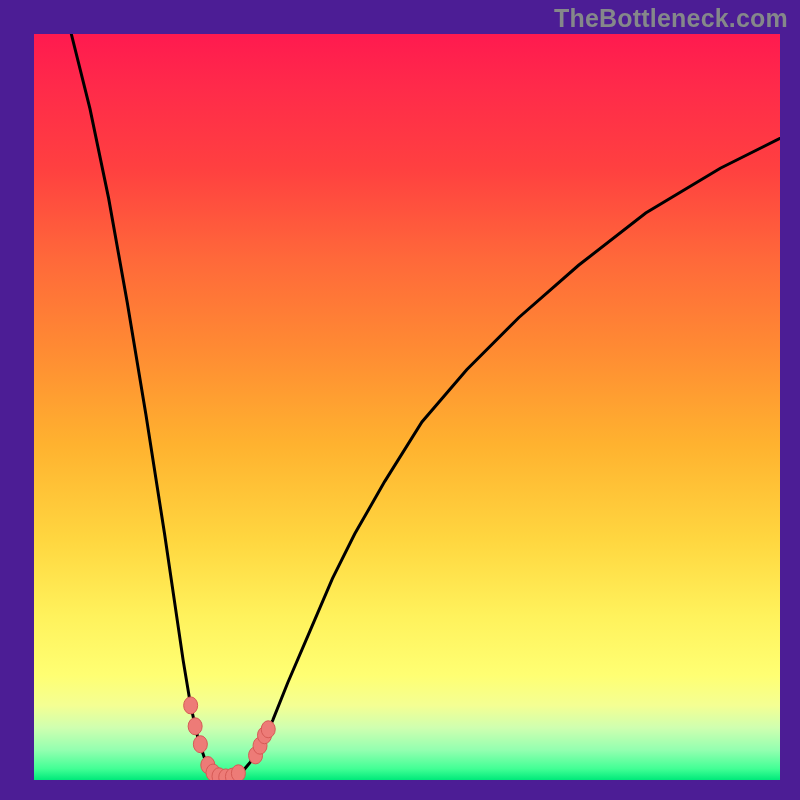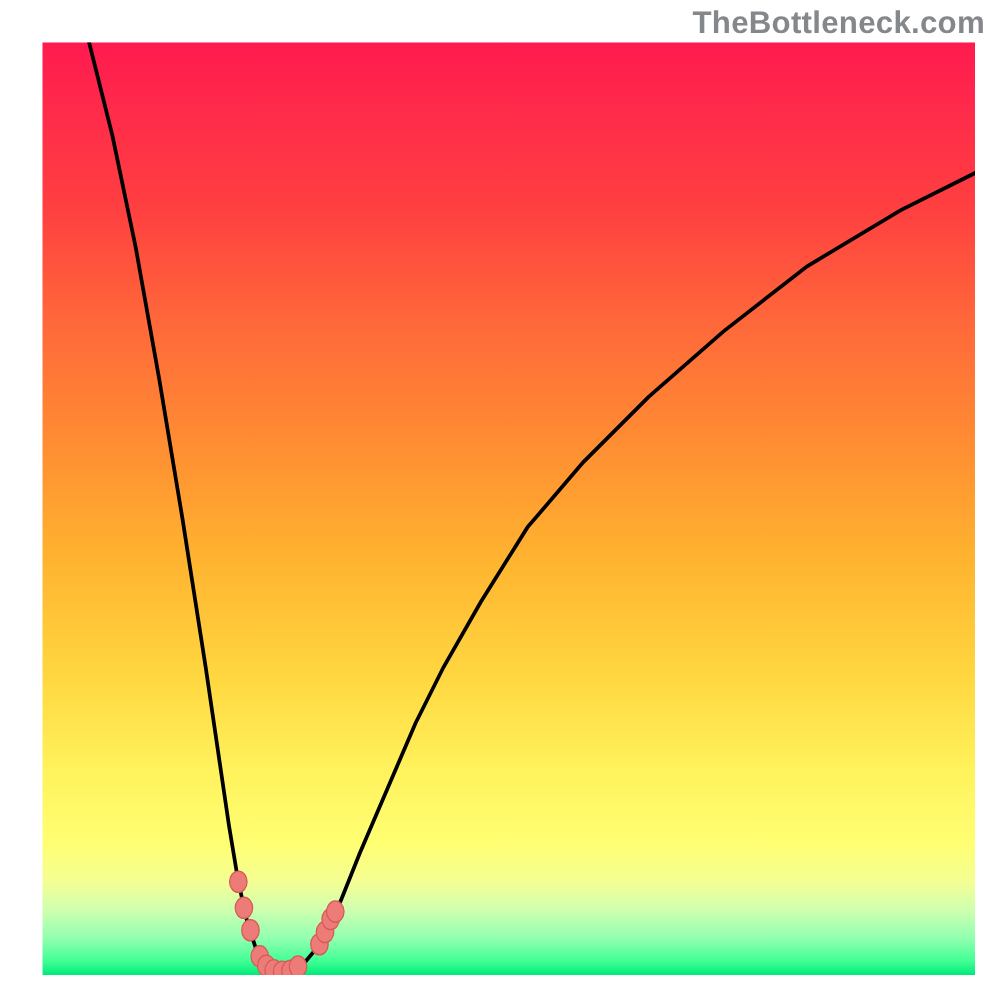--- a/index.html
+++ b/index.html
@@ -9,21 +9,21 @@
     height: 800px;
     background: #000000;
     overflow: hidden;
   }
   .frame {
     position: absolute;
     left: 0;
     top: 0;
     width: 800px;
     height: 800px;
-    background: #ffffff;
+    background: #4c1d95;
   }
   .plot-area {
     position: absolute;
     left: 34px;
     top: 34px;
     width: 746px;
     height: 746px;
     background: linear-gradient(to bottom,
       #ff1a4f 0%,
       #ff2a4a 7%,

